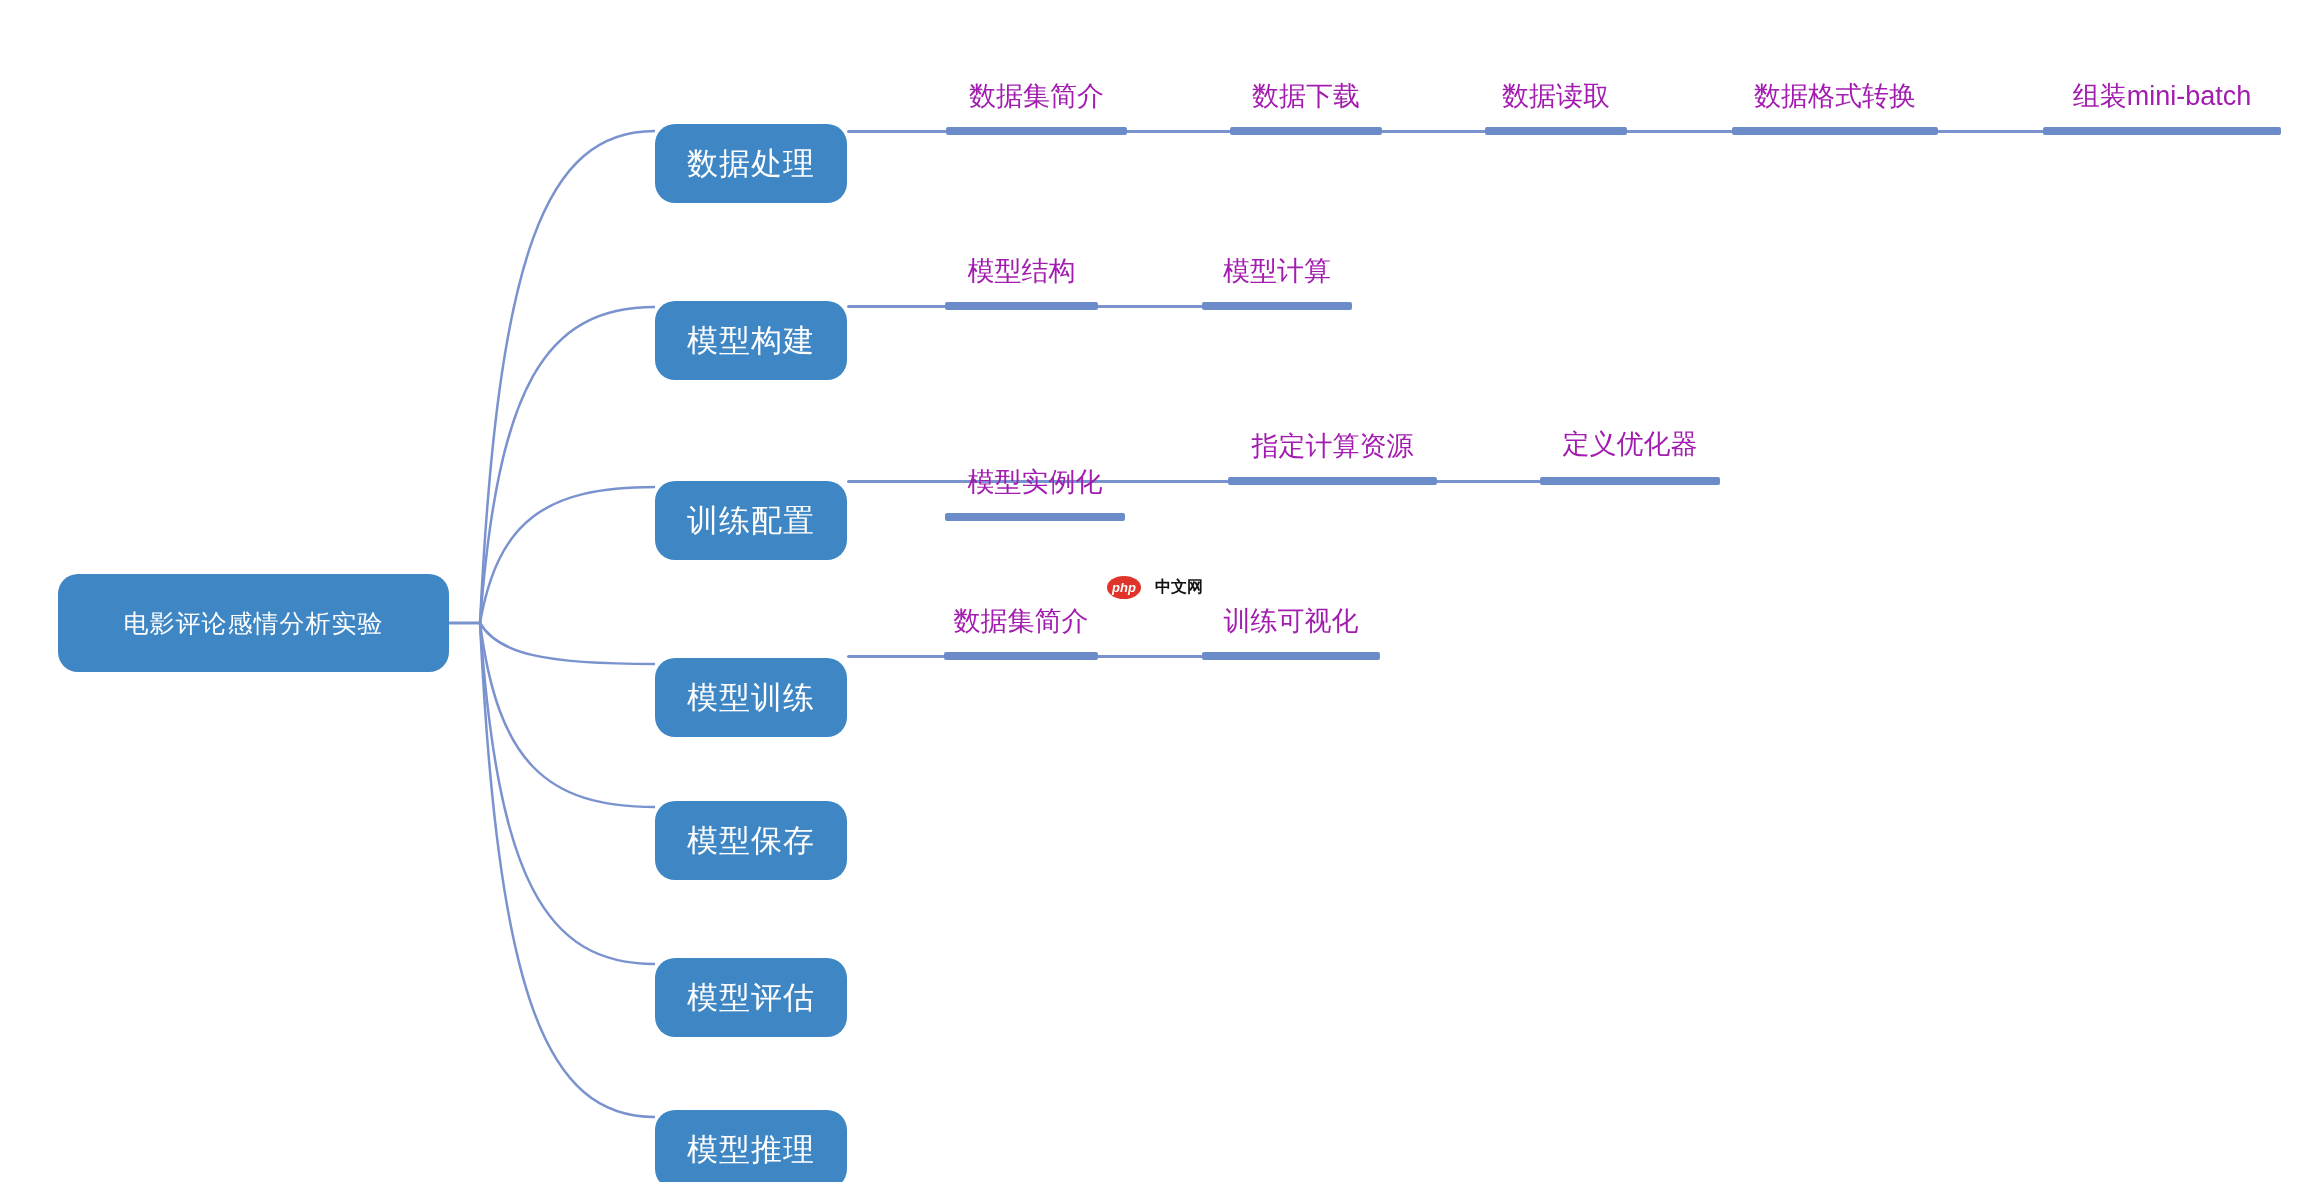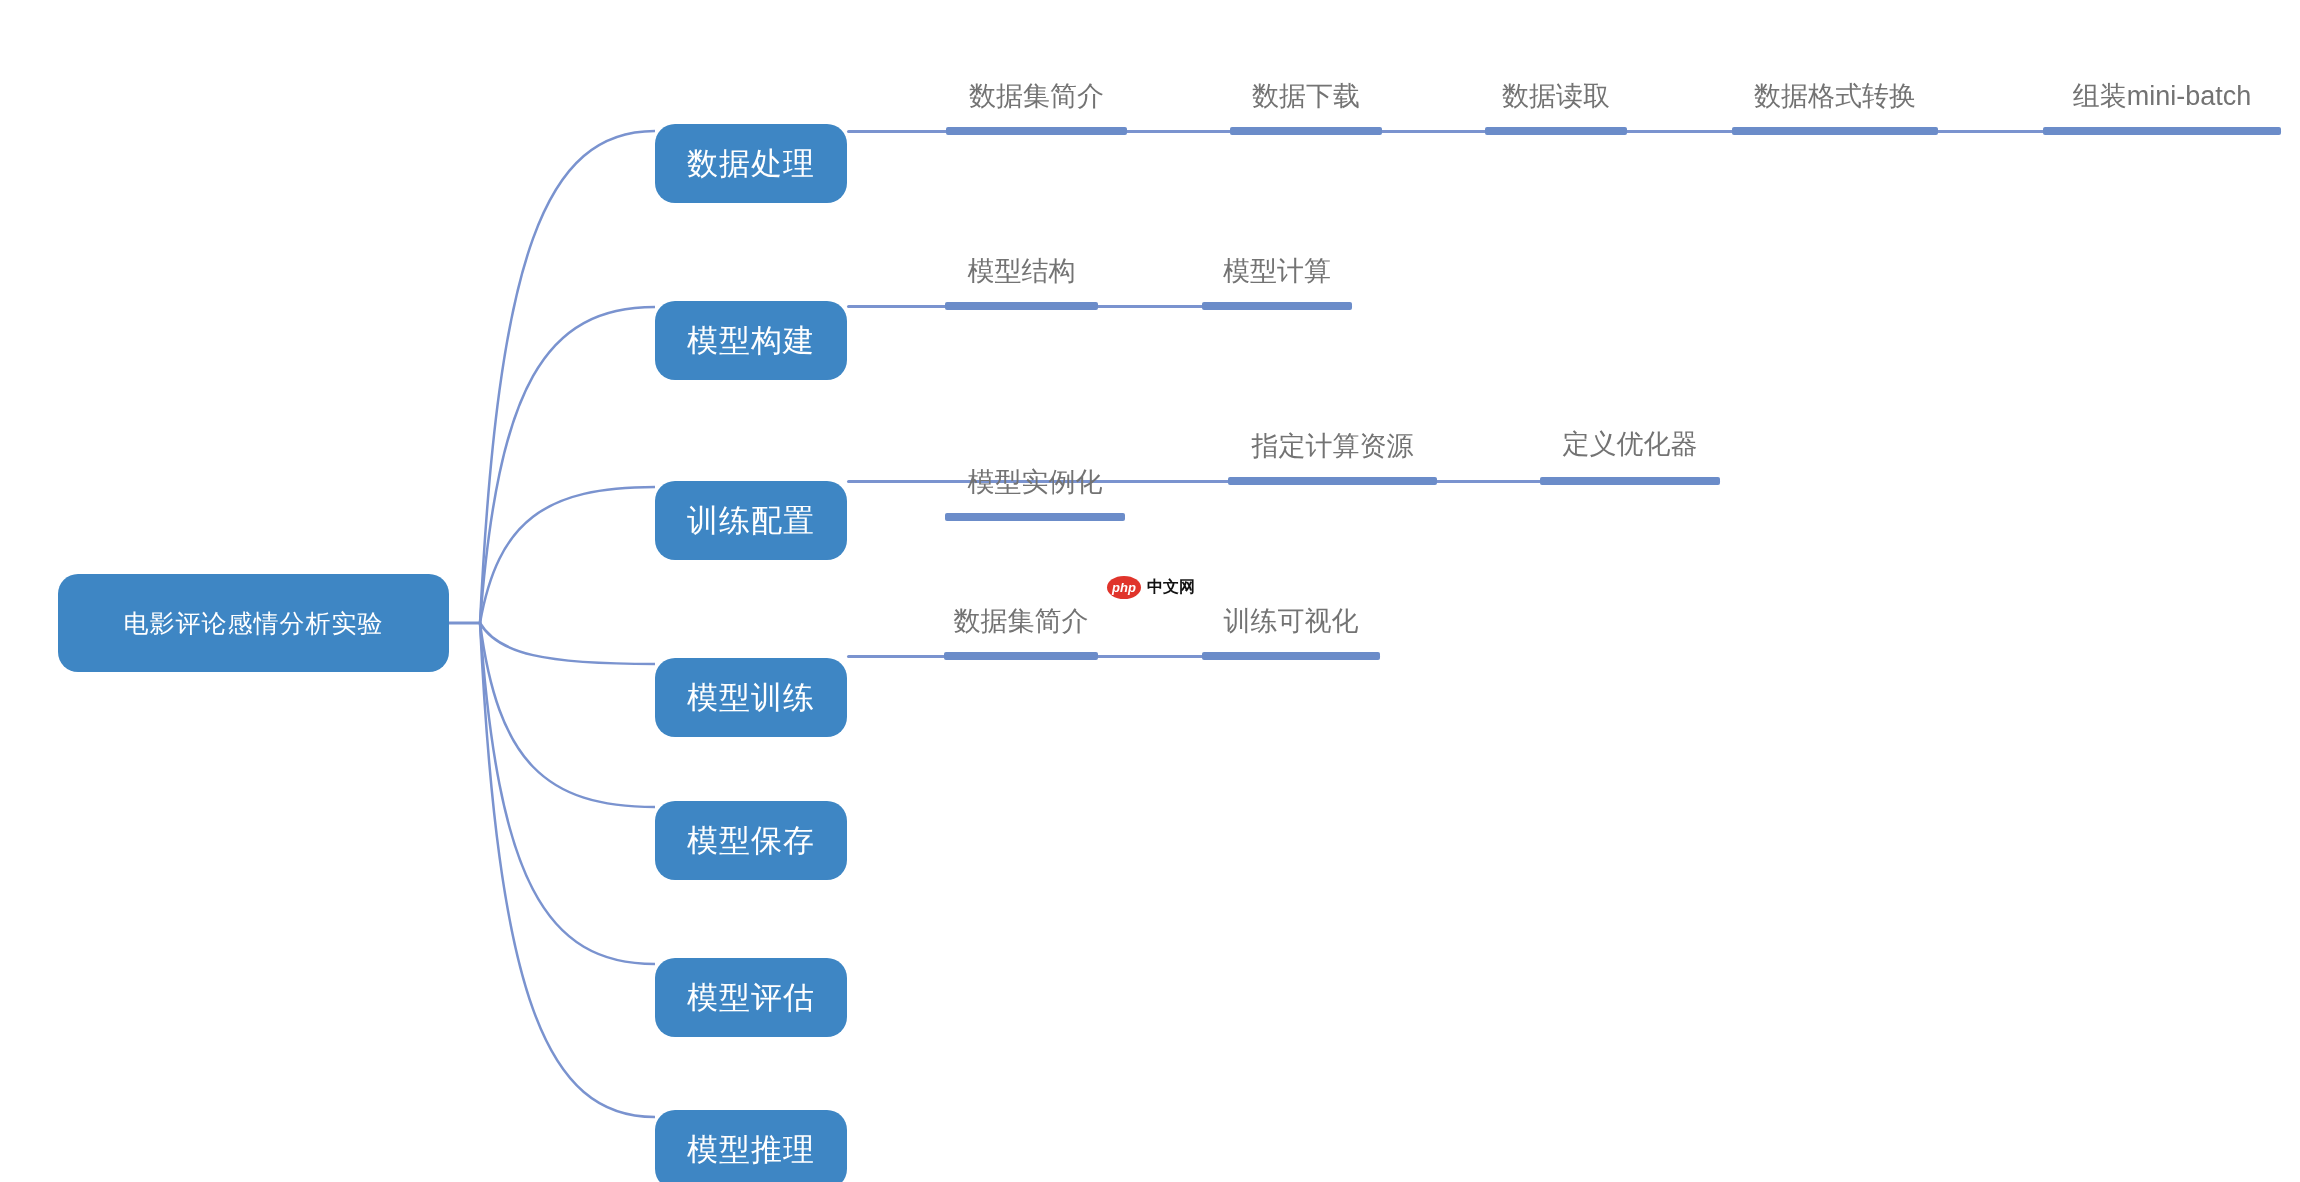--- a/index.html
+++ b/index.html
@@ -27,32 +27,32 @@
   }
   .subtopic{
     position:absolute;
     text-align:center;
     cursor:default;
   }
   .subtopic .sub-label{
     display:block;
     font-size:27px;
     line-height:34px;
-    color:#737373;
+    color:#a21caf;
     white-space:nowrap;
   }
   .subtopic .sub-bar{
     margin-top:14px;
     height:8px;
     background:#6B8CC9;
     border-radius:2px;
   }
   .watermark{
     position:absolute;left:1107px;top:576px;
-    display:flex;align-items:center;gap:6px;
+    display:flex;align-items:center;gap:14px;
   }
   .wm-oval{
     width:34px;height:23px;
     background:#E0342B;
     border-radius:50%;
     display:flex;align-items:center;justify-content:center;
     color:#ffffff;font-size:13px;font-weight:bold;font-style:italic;
   }
   .wm-text{font-size:16px;font-weight:bold;color:#111111;}
 </style>

